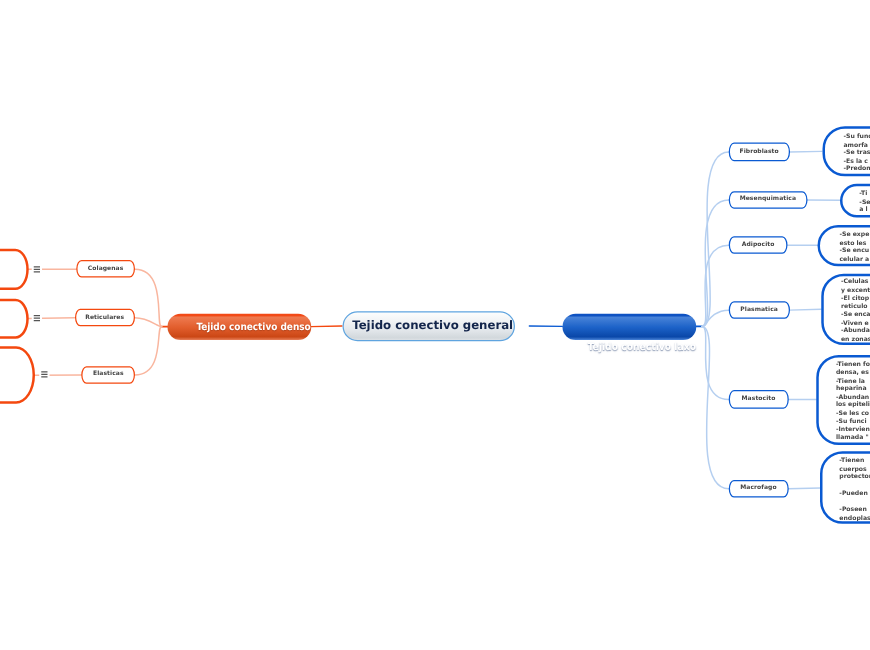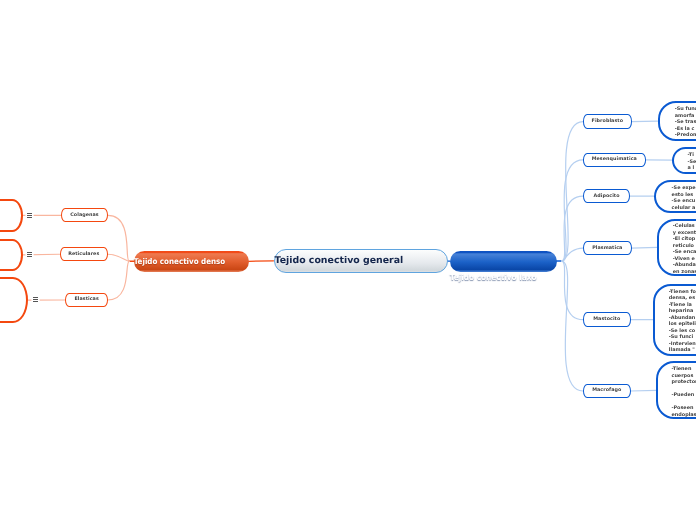--- a/index.html
+++ b/index.html
@@ -22,21 +22,21 @@
 
   
   .note{position:absolute;box-sizing:border-box;border:2px solid #0A5AD2;
         border-radius:18px;background:#fff;overflow:hidden;}
   .note .inner{position:absolute;top:50%;transform:translateY(calc(-50% + 1.6px));}
   .note .ln{font-size:4.9px;font-weight:bold;color:#454545;line-height:6.5px;
             white-space:nowrap;letter-spacing:0;}
 
   
   .big{position:absolute;box-sizing:border-box;border-radius:999px;display:flex;
-       align-items:center;justify-content:flex-start;white-space:nowrap;}
+       align-items:center;justify-content:flex-end;white-space:nowrap;}
   .big.orange{background:linear-gradient(180deg,#F24A17 0%,#F24A17 7%,#EE7A50 13%,#E25E2D 52%,#CB4715 88%,#E8805A 100%);}
   .big.orange .lbl{font-family:"DejaVu Sans Condensed","DejaVu Sans",sans-serif;font-size:7.95px;font-weight:bold;color:#FFFFFF;letter-spacing:0;
                    text-shadow:0 1px 1px rgba(120,40,10,.45);}
   .big.blue{background:linear-gradient(180deg,#0E52C2 0%,#0E52C2 7%,#4782D8 14%,#1C62C8 52%,#0A47A8 88%,#4A84D8 100%);}
   .big.blue .lbl{font-family:"DejaVu Sans Condensed","DejaVu Sans",sans-serif;font-size:8.2px;font-weight:bold;color:#FFFFFF;letter-spacing:0;
                  text-shadow:0 1px 1px rgba(10,40,95,.5);margin-top:32px;}
   .big.grey{background:linear-gradient(180deg,#FCFDFD 0%,#F2F4F6 28%,#E4E8EC 62%,#D2D8DC 92%,#DDE1E5 100%);
             border:1.5px solid #5FA4DF;}
   .big.grey .lbl{font-size:9.4px;font-weight:bold;color:#14264C;letter-spacing:0;}
 
@@ -68,21 +68,21 @@
       <path d="M561.5999999999999,261.1C564.79,261.1 568.58,248.1 583,248.1" fill="none" stroke="#B5CFF0" stroke-width="1.2" stroke-linecap="round"></path>
       <path d="M561.5999999999999,261.1C570.7049999999999,261.1 553.11,319.59999999999997 583,319.59999999999997" fill="none" stroke="#B5CFF0" stroke-width="1.2" stroke-linecap="round"></path>
       <path d="M561.5999999999999,261.1C579.9869999999999,261.1 547,391 583,391" fill="none" stroke="#B5CFF0" stroke-width="1.2" stroke-linecap="round"></path>
       <path d="M631.6,121.60000000000001L657.6,121.1" fill="none" stroke="#B5CFF0" stroke-width="1.2" stroke-linecap="round"></path>
       <path d="M645.6,159.95L672.4,160.20000000000002" fill="none" stroke="#B5CFF0" stroke-width="1.2" stroke-linecap="round"></path>
       <path d="M630,196.1L654,196.2" fill="none" stroke="#B5CFF0" stroke-width="1.2" stroke-linecap="round"></path>
       <path d="M631.6,248.1L656.9,247.4" fill="none" stroke="#B5CFF0" stroke-width="1.2" stroke-linecap="round"></path>
       <path d="M630.6,319.59999999999997L652.9,319.65" fill="none" stroke="#B5CFF0" stroke-width="1.2" stroke-linecap="round"></path>
       <path d="M630.6,391L656.3,390.34999999999997" fill="none" stroke="#B5CFF0" stroke-width="1.2" stroke-linecap="round"></path>
     </svg>
-<div class="big grey" style="left: 273.5px; top: 248.8px; width: 174px; height: 24px;">
+<div class="big grey" style="left: 273.5px; top: 248.8px; width: 138px; height: 24px;">
       <span class="lbl">Tejido conectivo general</span>
     </div>
     <div class="big orange" style="left: 133.8px; top: 250.8px; width: 114.8px; height: 21px;">
       <span class="lbl">Tejido conectivo denso</span>
     </div>
     <div class="big blue" style="left: 449.8px; top: 250.5px; width: 107px; height: 21.2px;">
       <span class="lbl">Tejido conectivo laxo</span>
     </div>
     <div class="pill o" style="left: 61.1px; top: 208.4px; width: 46.8px; height: 14px;">
       <span class="lbl">Colagenas</span>

